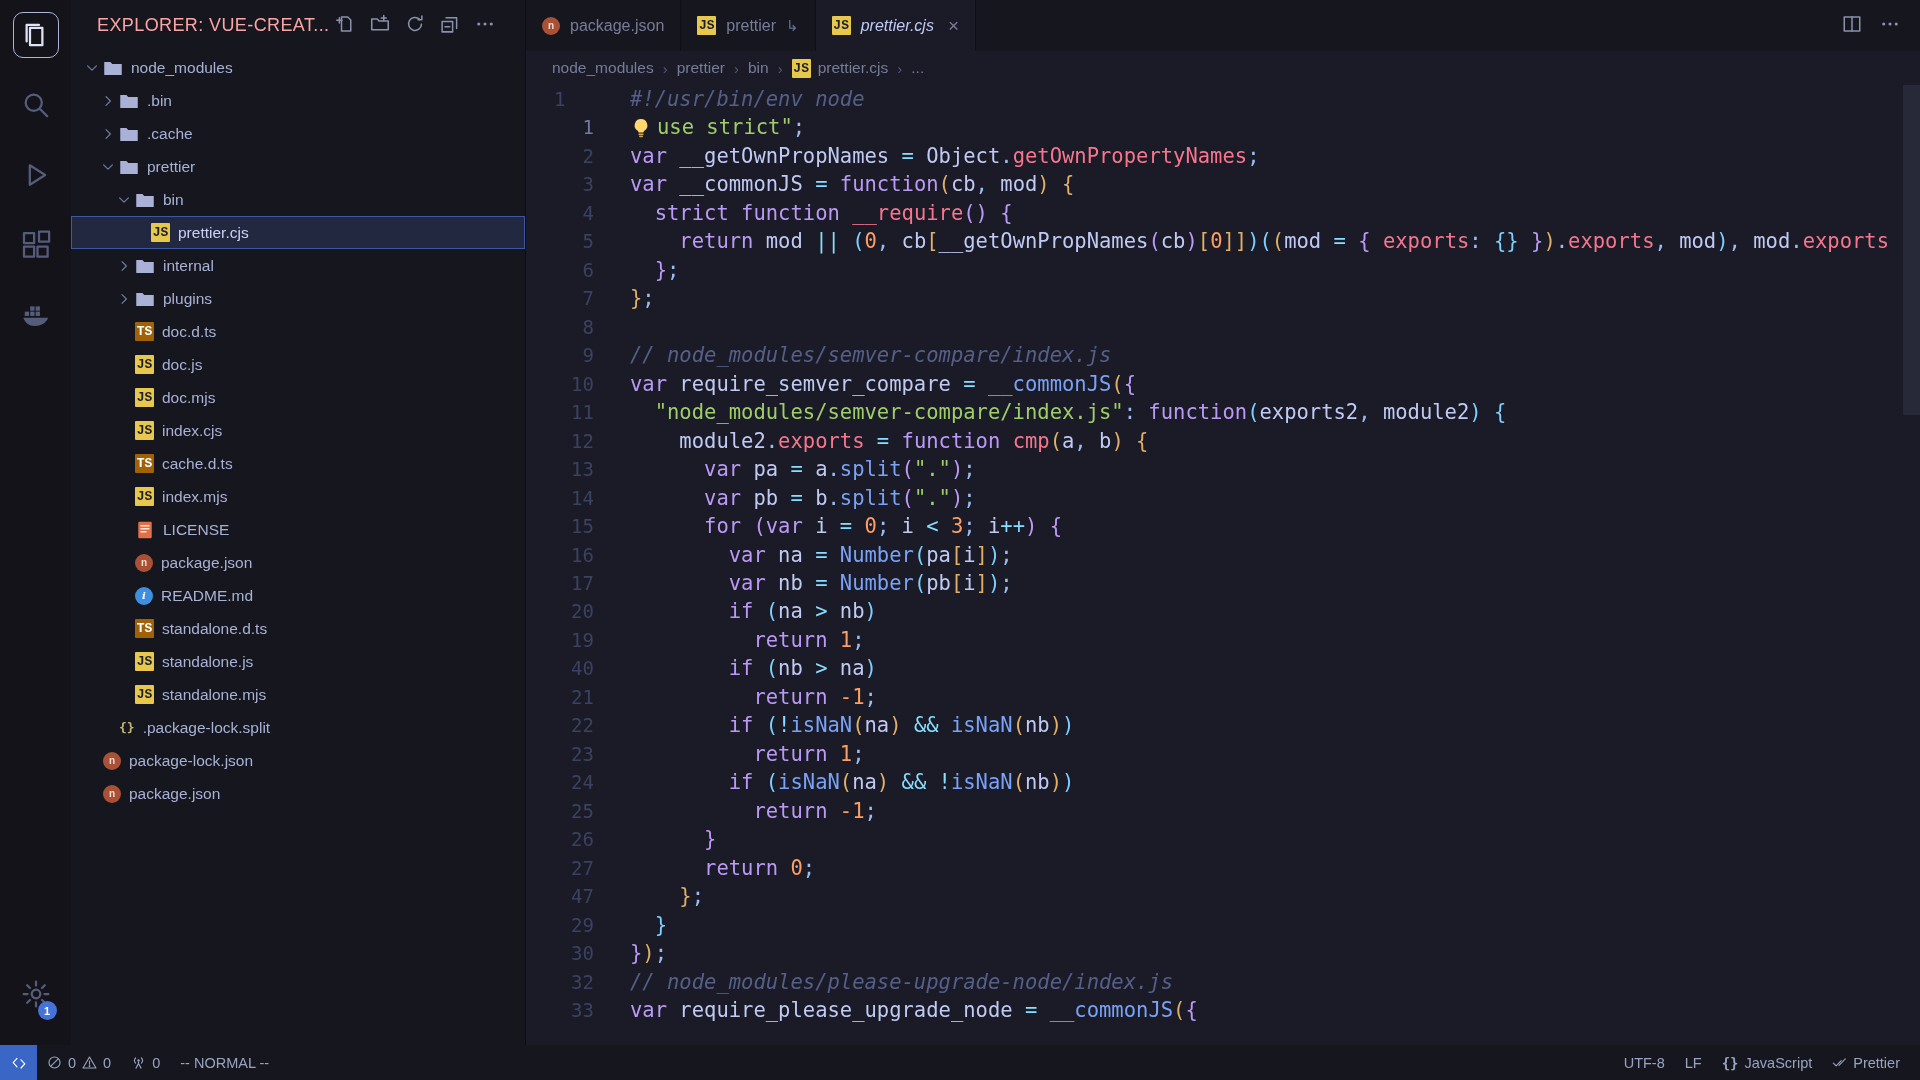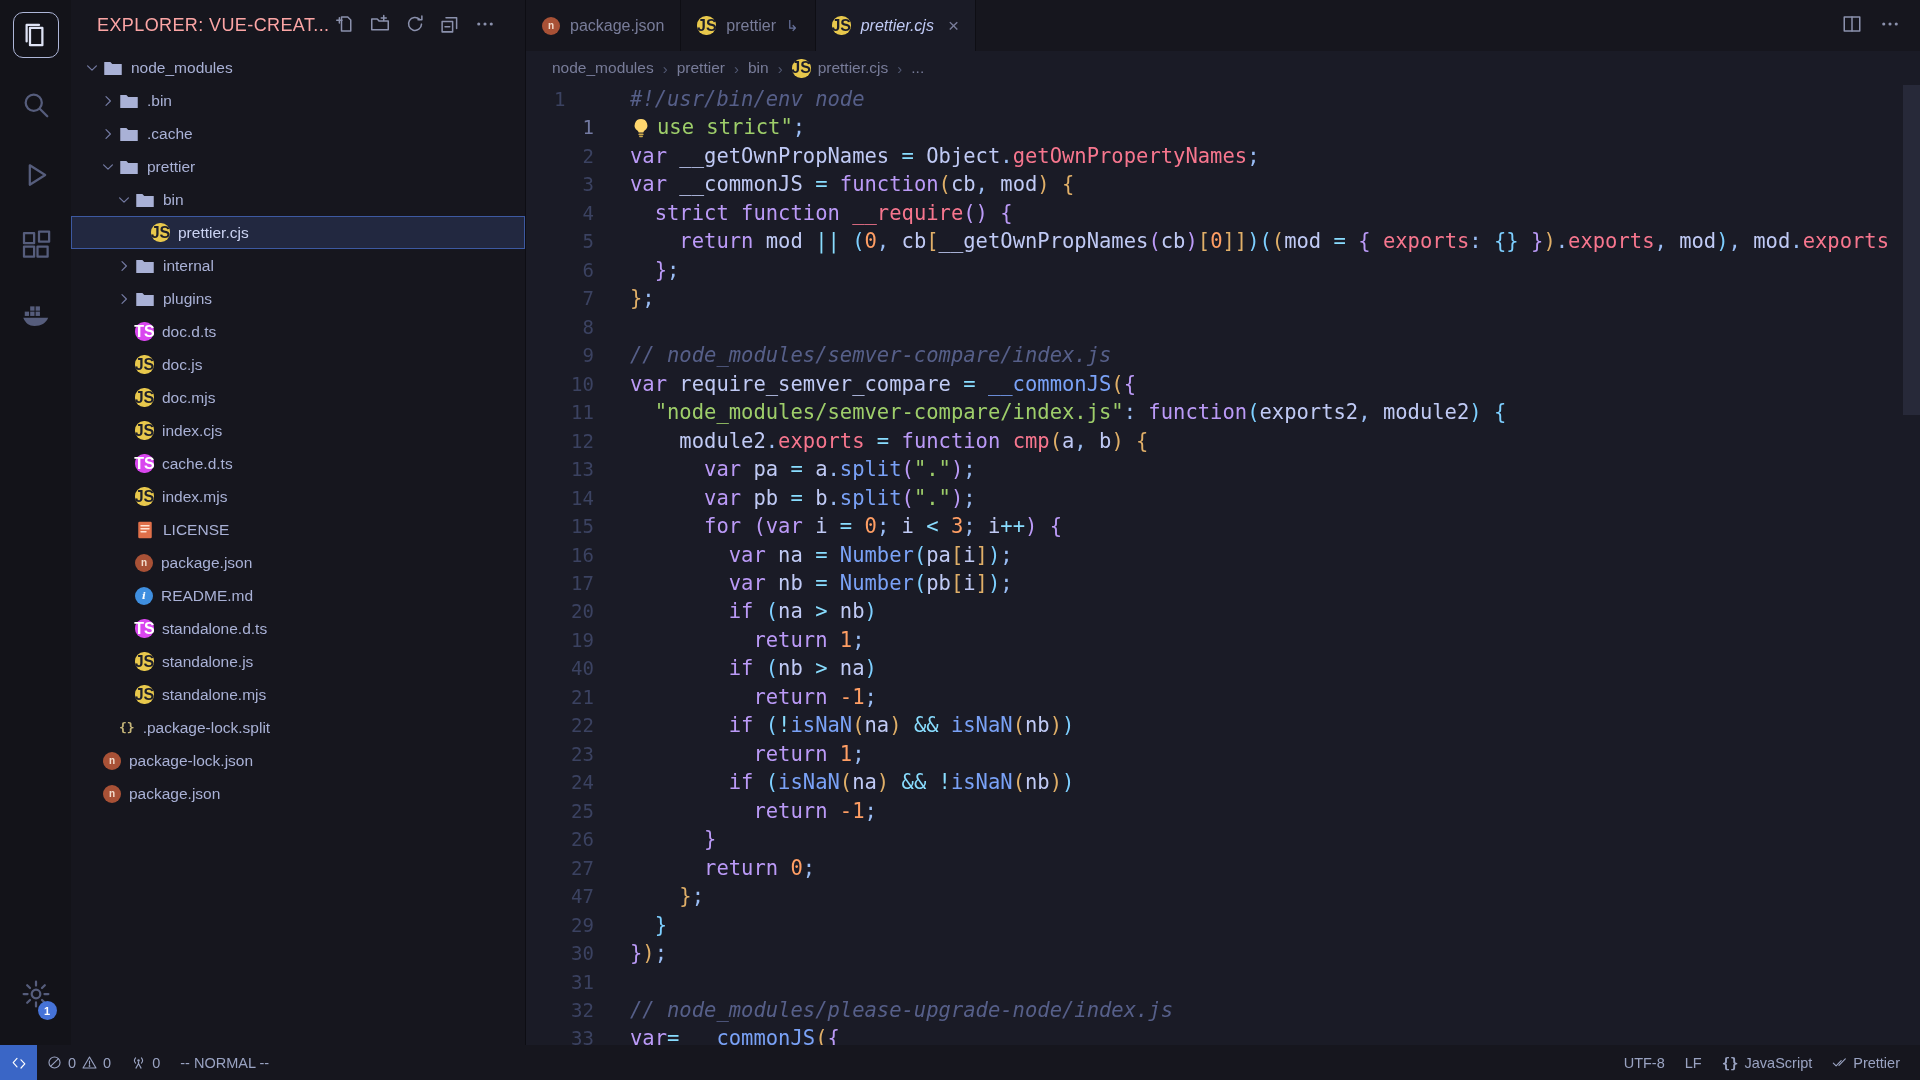--- a/index.html
+++ b/index.html
@@ -5,24 +5,24 @@
   *{box-sizing:border-box;margin:0;padding:0}
   html,body{width:1920px;height:1080px;overflow:hidden;background:#101016}
   body{font-family:"Liberation Sans",sans-serif;-webkit-font-smoothing:antialiased}
   .root{width:1920px;height:1080px;display:flex;flex-direction:column}
   .main{flex:1;display:flex;min-height:0}
 
   
   .icon{display:inline-flex;align-items:center;justify-content:center;flex:none}
   .icon svg{width:100%;height:100%;display:block}
   .i30{width:30px;height:30px}.i22{width:22px;height:22px}.i20{width:20px;height:20px}.i16{width:16px;height:16px}.i15{width:15px;height:15px}
-  .fbadge{border-radius:9px;display:inline-flex;align-items:center;justify-content:center;
-    font-weight:bold;font-size:16px;font-family:Liberation Sans, sans-serif;flex:none}
+  .fbadge{border-radius:1px;display:inline-flex;align-items:center;justify-content:center;
+    font-weight:bold;font-size:13px;font-family:Liberation Mono, monospace;flex:none}
   .fbadge.js{background:#e8c84c;color:#1d1f2b}
-  .fbadge.ts{background:#d946ef;color:#fff}
+  .fbadge.ts{background:#a16207;color:#fff}
   .fcircle{border-radius:50%;display:inline-flex;align-items:center;justify-content:center;
     font-weight:bold;font-size:10px;flex:none}
   .fcircle.npm{background:#a85136;color:#f3ddcd}
   .fcircle.info{background:#3f8fe0;color:#fff;font-family:"DejaVu Serif",serif;font-style:italic}
   .tbraces{color:#c5b579;font-weight:bold;font-size:13px;font-family:"DejaVu Sans Mono",monospace}
 
   
   .activitybar{width:71px;background:#131319;display:flex;flex-direction:column;align-items:center;flex:none}
   .ab-item{width:71px;height:70px;display:flex;align-items:center;justify-content:center;color:#565d7c;cursor:pointer}
   .ab-item .wrap{display:flex;align-items:center;justify-content:center;padding:7px;border-radius:10px;border:1.5px solid transparent}
@@ -493,23 +493,22 @@
             <div class="code-line"><span class="ln">21</span><span class="lc"><span class="tk-kw">          return</span><span class="tk-nu"> -1</span><span class="tk-pu">;</span></span></div>
             <div class="code-line"><span class="ln">22</span><span class="lc"><span class="tk-kw">        if</span><span class="tk-b3"> (</span><span class="tk-op">!</span><span class="tk-fn">isNaN</span><span class="tk-b1">(</span><span class="tk-vr">na</span><span class="tk-b1">)</span><span class="tk-op"> &amp;&amp;</span><span class="tk-fn"> isNaN</span><span class="tk-b1">(</span><span class="tk-vr">nb</span><span class="tk-b1">)</span><span class="tk-b3">)</span></span></div>
             <div class="code-line"><span class="ln">23</span><span class="lc"><span class="tk-kw">          return</span><span class="tk-nu"> 1</span><span class="tk-pu">;</span></span></div>
             <div class="code-line"><span class="ln">24</span><span class="lc"><span class="tk-kw">        if</span><span class="tk-b3"> (</span><span class="tk-fn">isNaN</span><span class="tk-b1">(</span><span class="tk-vr">na</span><span class="tk-b1">)</span><span class="tk-op"> &amp;&amp; !</span><span class="tk-fn">isNaN</span><span class="tk-b1">(</span><span class="tk-vr">nb</span><span class="tk-b1">)</span><span class="tk-b3">)</span></span></div>
             <div class="code-line"><span class="ln">25</span><span class="lc"><span class="tk-kw">          return</span><span class="tk-nu"> -1</span><span class="tk-pu">;</span></span></div>
             <div class="code-line"><span class="ln">26</span><span class="lc"><span class="tk-b2">      }</span></span></div>
             <div class="code-line"><span class="ln">27</span><span class="lc"><span class="tk-kw">      return</span><span class="tk-nu"> 0</span><span class="tk-pu">;</span></span></div>
             <div class="code-line"><span class="ln">47</span><span class="lc"><span class="tk-b1">    }</span><span class="tk-pu">;</span></span></div>
             <div class="code-line"><span class="ln">29</span><span class="lc"><span class="tk-b3">  }</span></span></div>
             <div class="code-line"><span class="ln">30</span><span class="lc"><span class="tk-b2">}</span><span class="tk-b1">)</span><span class="tk-pu">;</span></span></div>
-            <div class="code-line"><span class="ln">31</span><span class="lc"></span></div>
             <div class="code-line"><span class="ln">32</span><span class="lc"><span class="tk-cm">// node_modules/please-upgrade-node/index.js</span></span></div>
-            <div class="code-line"><span class="ln">33</span><span class="lc"><span class="tk-kw">var</span><span class="tk-op">=</span><span class="tk-fn"> __commonJS</span><span class="tk-b1">(</span><span class="tk-b2">{</span></span></div>
+            <div class="code-line"><span class="ln">33</span><span class="lc"><span class="tk-kw">var</span><span class="tk-vr"> require_please_upgrade_node </span><span class="tk-op">=</span><span class="tk-fn"> __commonJS</span><span class="tk-b1">(</span><span class="tk-b2">{</span></span></div>
           </div>
         <div class="scroll-thumb"></div>
       </div>
     </div>
 
   </div>
 
   <div class="statusbar">
     <div class="sb-remote" style="background: rgb(58, 102, 198);">
         <span class="icon i16">

